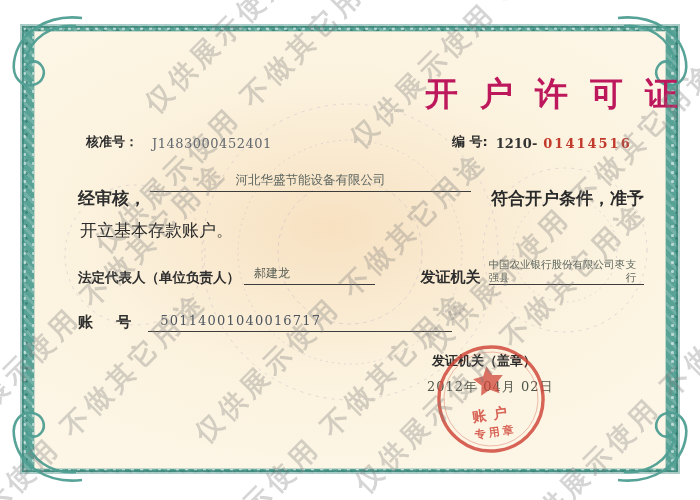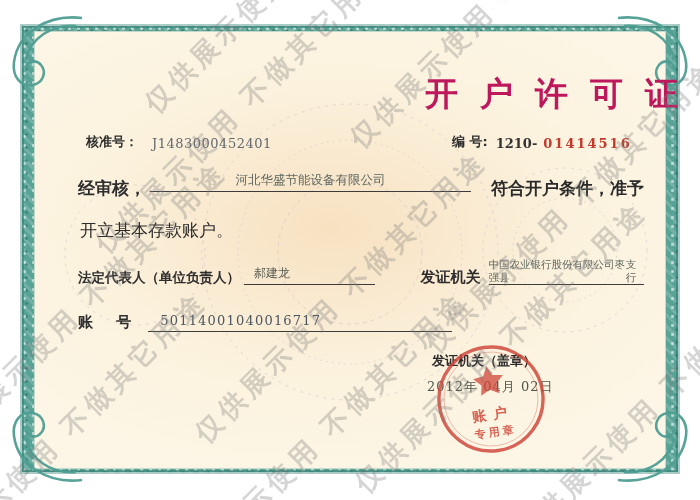--- a/index.html
+++ b/index.html
@@ -49,21 +49,21 @@
 
   .approval{top:133px;left:86px;font-size:13px;}
   .approval .serifval{color:#626870;margin-left:14px;letter-spacing:.5px;}
   .serial{top:133px;left:452px;font-size:13px;}
   .serial .prefix{color:#333;font-weight:bold;margin-left:8px;}
   .serial .red{color:#c23a2c;font-weight:bold;letter-spacing:2px;margin-left:6px;}
 
   .review{top:172px;left:78px;right:56px;}
   .review .lbl{font-size:17px;}
   .review .company{flex:1;text-align:center;font-size:12.5px;color:#5d6660;
-                   padding-bottom:2px;margin:0 10px 8px 4px;}
+                   padding-bottom:2px;margin:0 10px 18px 4px;}
   .review .right{font-size:17px;font-weight:bold;white-space:nowrap;margin-left:10px;}
 
   .openrow{top:219px;left:80px;font-size:17px;font-weight:normal;}
 
   .reprow{top:258px;left:78px;right:56px;}
   .reprow .lbl1{font-size:13.5px;white-space:nowrap;}
   .reprow .name{width:138px;font-size:12px;color:#565c54;padding:0 0 2px 10px;margin:0 0 2px 4px;}
   .reprow .lbl2{font-size:15px;font-weight:bold;margin-left:46px;white-space:nowrap;}
   .reprow .bank{width:178px;font-size:10.5px;line-height:1.2;color:#5d665e;
                 padding-bottom:1px;margin:0 0 2px 8px;display:flex;flex-direction:row;}

